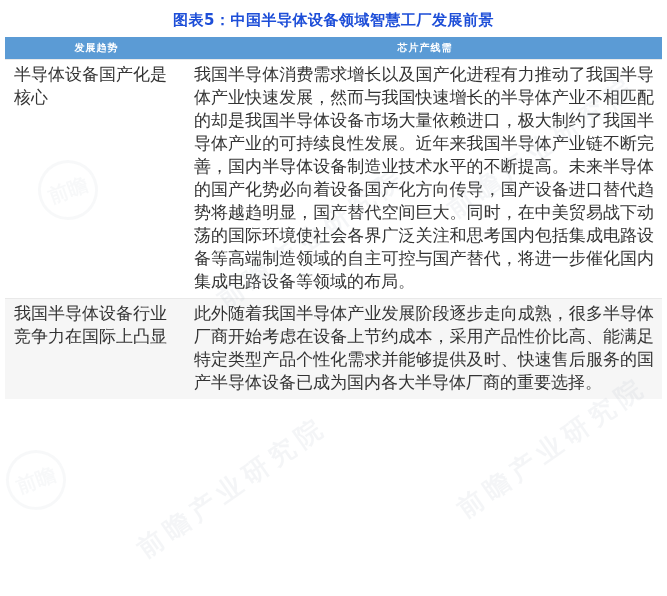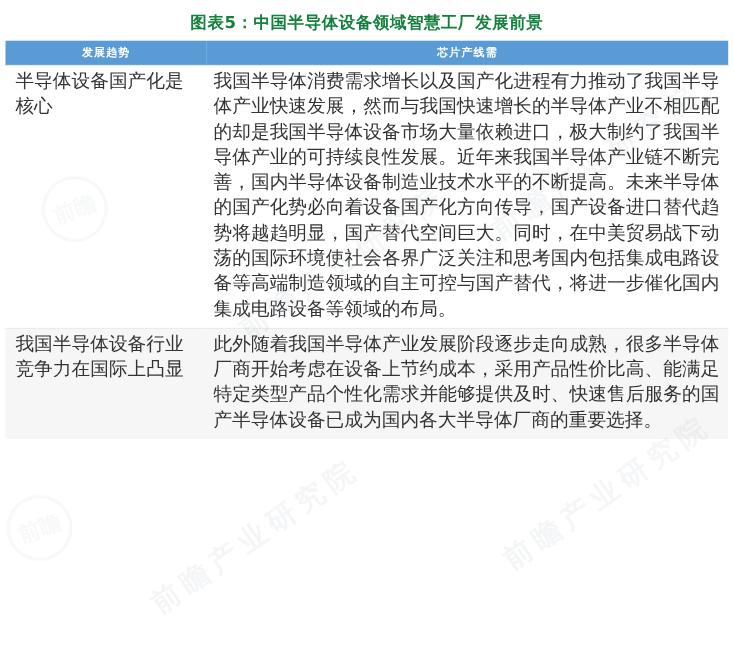--- a/index.html
+++ b/index.html
@@ -15,21 +15,21 @@
     background:#ffffff;
     font-family:"DejaVu Sans","Liberation Sans",sans-serif;
     color:var(--body-text);
     position:relative;
     overflow:hidden;
   }
   .title{
     text-align:center;
     font-size:15px;
     font-weight:bold;
-    color:#15803d;
+    color:#1d4ed8;
     padding:11px 0 7px 0;
     letter-spacing:0.5px;
   }
   table{
     width:657px;
     margin:0 5px;
     border-collapse:collapse;
     table-layout:fixed;
   }
   col.c-trend{width:183px;}

